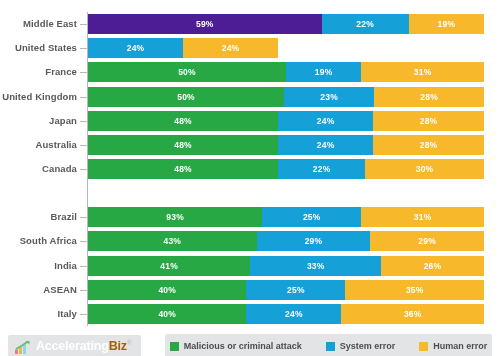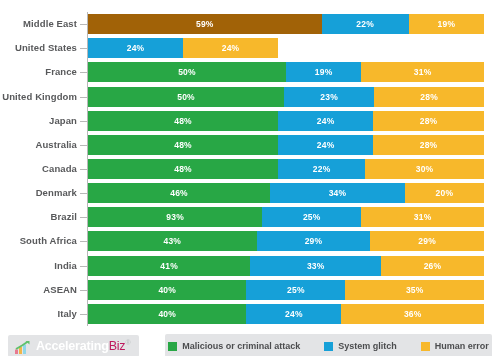--- a/index.html
+++ b/index.html
@@ -120,21 +120,21 @@
     position: relative;
     flex: 0 0 auto;
   }
   #logo-text {
     font-size: 12.5px;
     font-weight: bold;
     color: #ffffff;
     white-space: nowrap;
     letter-spacing: -0.2px;
   }
-  #logo-text .dim { color: #be185d; font-weight: normal; }
+  #logo-text .dim { color: #a16207; font-weight: bold; }
   #logo-text .reg { font-size: 7px; vertical-align: super; color: #c3c5c8; }
 
   #legend {
     position: absolute;
     left: 165px;
     top: 2px;
     right: 8px;
     height: 24px;
     background: #e3e4e6;
     border-radius: 2px;
@@ -165,21 +165,21 @@
 
 <div id="chart-root">
 
   <div id="plot-area">
     <div id="axis-spine" style="top: 4px; height: 314px;"></div>
 
   <div class="row" style="top: 6.07692px; height: 20px;">
         <div class="cat-label" style="top: 0px; line-height: 20px;">Middle East</div>
         <div class="tick" style="top: 10px;"></div>
         <div class="bar-track">
-          <div class="seg seg-0" style="background: #a16207; width: 59%; justify-content: center;">
+          <div class="seg seg-0" style="background: #4c1d95; width: 59%; justify-content: center;">
             <span>59%</span>
           </div>
           <div class="seg seg-1" style="background: rgb(22, 160, 216); width: 22%;">
             <span>22%</span>
           </div>
           <div class="seg seg-2" style="background: rgb(247, 184, 43); width: 19%;">
             <span>19%</span>
           </div>
         </div>
       </div>
@@ -260,35 +260,20 @@
         <div class="tick" style="top: 10px;"></div>
         <div class="bar-track">
           <div class="seg seg-0" style="background: rgb(40, 167, 69); width: 48%;">
             <span>48%</span>
           </div>
           <div class="seg seg-1" style="background: rgb(22, 160, 216); width: 22%;">
             <span>22%</span>
           </div>
           <div class="seg seg-2" style="background: rgb(247, 184, 43); width: 30%;">
             <span>30%</span>
-          </div>
-        </div>
-      </div>
-      <div class="row" style="top: 175.154px; height: 20px;">
-        <div class="cat-label" style="top: 0px; line-height: 20px;">Denmark</div>
-        <div class="tick" style="top: 10px;"></div>
-        <div class="bar-track">
-          <div class="seg seg-0" style="background: rgb(40, 167, 69); width: 46%;">
-            <span>46%</span>
-          </div>
-          <div class="seg seg-1" style="background: rgb(22, 160, 216); width: 34%;">
-            <span>34%</span>
-          </div>
-          <div class="seg seg-2" style="background: rgb(247, 184, 43); width: 20%;">
-            <span>20%</span>
           </div>
         </div>
       </div>
       <div class="row" style="top: 199.308px; height: 20px;">
         <div class="cat-label" style="top: 0px; line-height: 20px;">Brazil</div>
         <div class="tick" style="top: 10px;"></div>
         <div class="bar-track">
           <div class="seg seg-0" style="background: rgb(40, 167, 69); width: 44%;">
             <span>93%</span>
           </div>
@@ -378,21 +363,21 @@
     </div>
 
     <div id="legend">
 
     <div class="legend-item">
           <span class="legend-swatch" style="background: rgb(40, 167, 69);"></span>
           <span class="legend-label">Malicious or criminal attack</span>
         </div>
         <div class="legend-item">
           <span class="legend-swatch" style="background: rgb(22, 160, 216);"></span>
-          <span class="legend-label">System glitch</span>
+          <span class="legend-label">System error</span>
         </div>
         <div class="legend-item">
           <span class="legend-swatch" style="background: rgb(247, 184, 43);"></span>
           <span class="legend-label">Human error</span>
         </div>
       </div>
 
   </div>
 </div>
 

